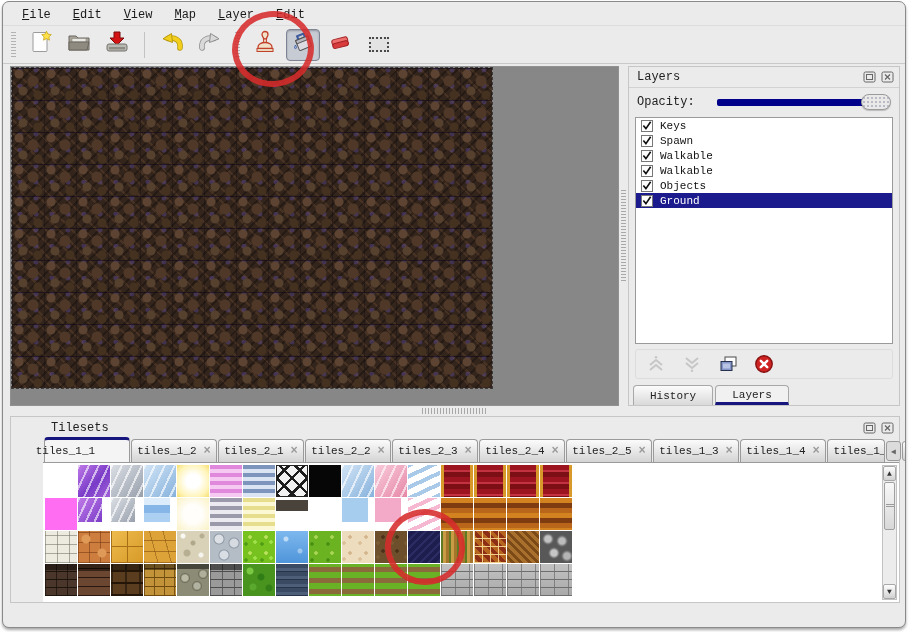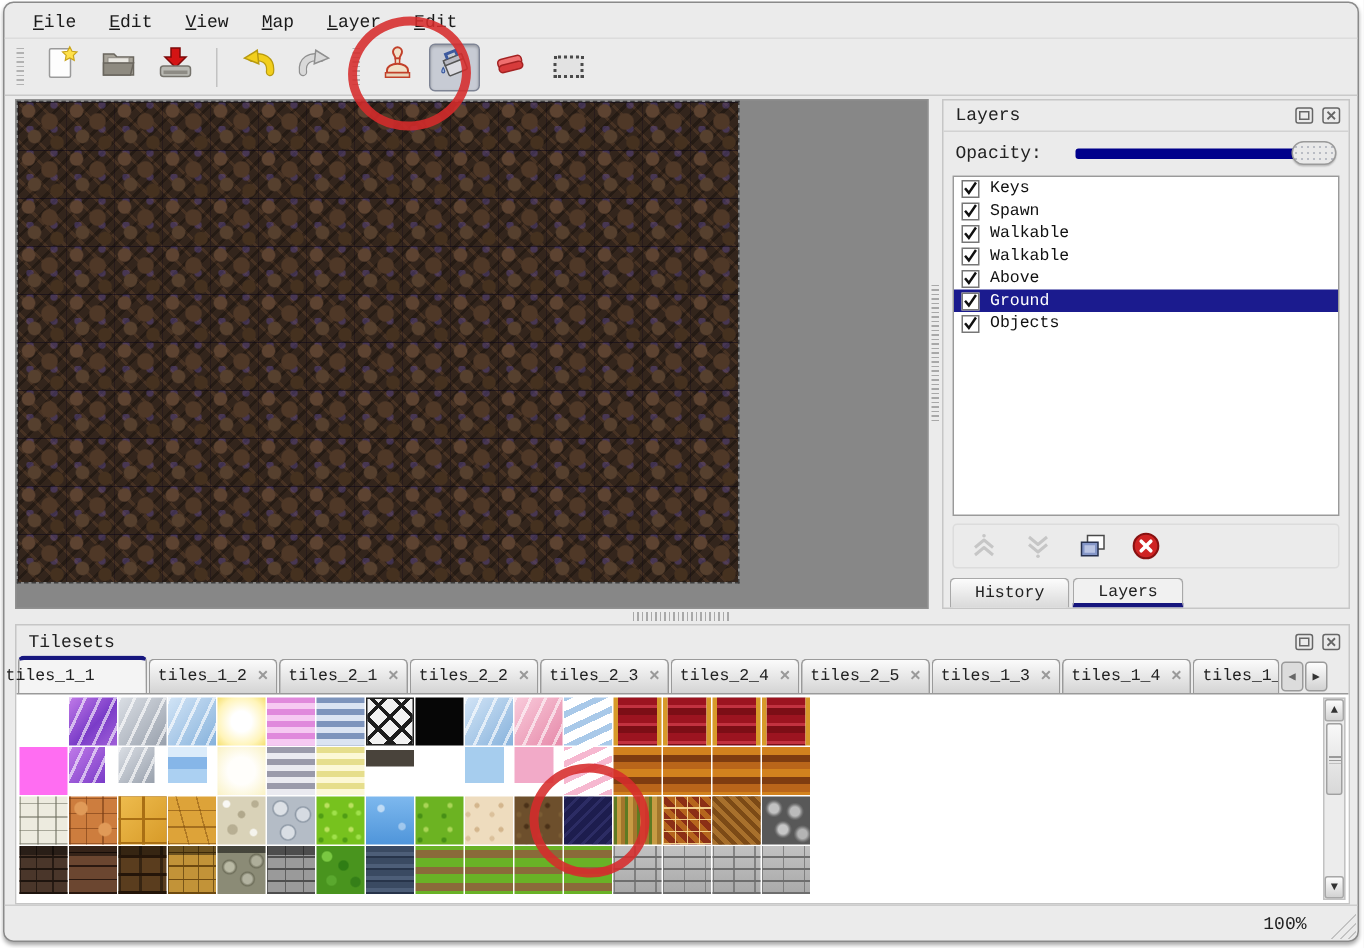--- a/index.html
+++ b/index.html
@@ -91,21 +91,21 @@
                 display:flex; align-items:center; gap:16px; padding:0 10px; }
   .lb { width:20px; height:20px; display:flex; align-items:center; justify-content:center; }
   .dock-tabs { margin-top:auto; display:flex; padding-left:4px; }
   .dock-tab { height:20px; padding:0 16px; display:flex; align-items:center; font-size:11px; color:#222;
               border:1px solid #a8a8a8; border-bottom:none; border-radius:4px 4px 0 0; margin-right:2px;
               background:linear-gradient(#fcfcfc,#d9d9d9); }
   .dock-tab.active { background:#f1f1f1; border-bottom:3px solid #16167e; padding-top:1px; }
 
   
   .tilesets { height:187px; margin:0 5px 0 7px; border:1px solid #c6c6c6; background:#ebebeb;
-              display:flex; flex-direction:column; position:relative; }
+              display:flex; flex-direction:column; position:relative;padding-left:32px; }
   .ts-head { height:21px; display:flex; align-items:center; padding:0 5px 0 8px; }
   .ts-head .pt-label { font-size:12px; color:#222; flex:1; }
   .ts-tabs { height:24px; display:flex; align-items:flex-end; padding-left:1px; }
   .ts-tab { width:86px; height:23px; flex:none; display:flex; align-items:center; justify-content:center;
             gap:7px; font-size:11px; color:#222; border:1px solid #9a9a9a; border-bottom:none;
             border-radius:4px 4px 0 0; background:linear-gradient(#fbfbfb,#d4d4d4); margin-right:1px; }
   .ts-tab.active { background:#f4f4f4; border-top:3px solid #16167e; height:25px;gap:36px; }
   .ts-tab.truncated { width:58px; overflow:hidden; justify-content:center; padding-left:8px; }
   .ts-close { color:#9a9a9a; font-weight:bold; font-size:12px; line-height:10px; }
   .ts-scroll { width:15px; height:20px; flex:none; display:flex; align-items:center; justify-content:center;
@@ -366,37 +366,29 @@
               </svg>
             </span>
             <span class="lbl">Walkable</span>
           </div>
           <div class="layer-row">
             <span class="cbox">
               <svg width="11" height="11" viewBox="0 0 11 11">
                 <path d="M1.5 5.5l2.8 3.4 5.2-7.6" fill="none" stroke="#111" stroke-width="1.8"></path>
               </svg>
             </span>
-            <span class="lbl">Above</span>
+            <span class="lbl">Objects</span>
           </div>
           <div class="layer-row selected">
             <span class="cbox">
               <svg width="11" height="11" viewBox="0 0 11 11">
                 <path d="M1.5 5.5l2.8 3.4 5.2-7.6" fill="none" stroke="#111" stroke-width="1.8"></path>
               </svg>
             </span>
             <span class="lbl">Ground</span>
-          </div>
-          <div class="layer-row">
-            <span class="cbox">
-              <svg width="11" height="11" viewBox="0 0 11 11">
-                <path d="M1.5 5.5l2.8 3.4 5.2-7.6" fill="none" stroke="#111" stroke-width="1.8"></path>
-              </svg>
-            </span>
-            <span class="lbl">Objects</span>
           </div>
         </div>
 
       <div class="layer-btns">
         <span class="lb">
           <svg width="20" height="18" viewBox="0 0 20 18">
               <circle cx="10" cy="2.2" r="1.2" fill="#c6c6c6"></circle>
               <path d="M4 10l6-5 6 5M4 15l6-5 6 5" fill="none" stroke="#c6c6c6" stroke-width="2" stroke-linejoin="round"></path>
             </svg>
         </span>
@@ -565,19 +557,15 @@
         <div class="ps-thumb">
             <i></i>
           </div>
         <div class="ps-track"></div>
         <div class="ps-btn">▼</div>
       </div>
       <div class="anno anno-2"></div>
     </div>
   </div>
 
-  <div class="statusbar">
-    <span class="zoom">100%</span>
-    <div class="resize-grip"></div>
-  </div>
 
   <div class="anno anno-1"></div>
 </div>
 
 </body></html>

